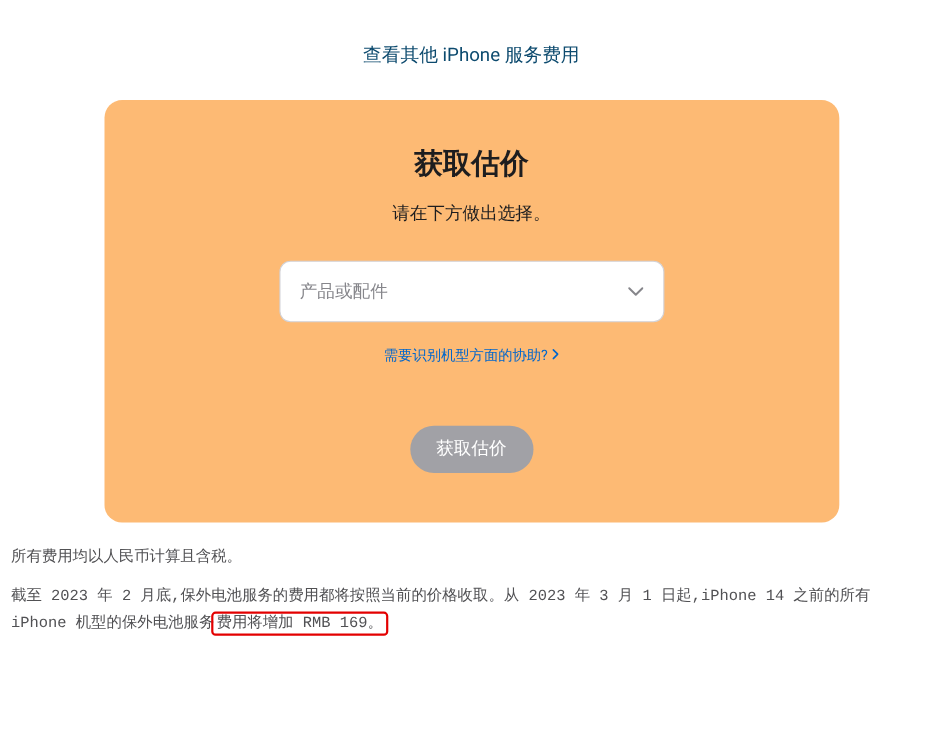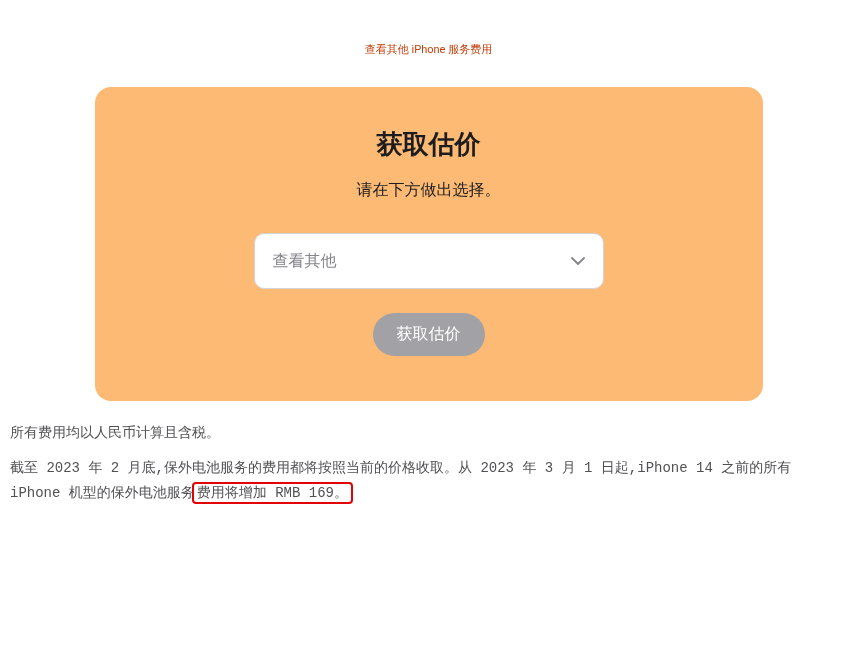--- a/index.html
+++ b/index.html
@@ -13,23 +13,23 @@
       width: 857px;
       height: 663px;
       position: relative;
     }
     .top-link {
       text-align: center;
       padding-top: 38px;
       padding-bottom: 30px;
     }
     .top-link a {
-      color: #c2410c;
+      color: #0c4a6e;
       text-decoration: none;
-      font-size: 11px;
+      font-size: 17px;
     }
     .card {
       background: #fdba74;
       border-radius: 16px;
       width: 668px;
       margin: 0 auto;
       padding: 40px 30px 45px 30px;
       text-align: center;
     }
     .card-title {
@@ -124,30 +124,40 @@
 <div class="top-link">
   <a href="#">查看其他 iPhone 服务费用</a>
 </div>
 
 <div class="card">
   <h2 class="card-title">获取估价</h2>
   <p class="card-subtitle">请在下方做出选择。</p>
 
   <div class="select-wrapper">
     <div class="select-box">
-      <span class="placeholder">查看其他</span>
+      <span class="placeholder">产品或配件</span>
       <span class="chevron">
         <svg viewBox="0 0 14 8" fill="none">
             <path d="M1 1L7 7L13 1" stroke="#86868b" stroke-width="1.8" stroke-linecap="round" stroke-linejoin="round"></path>
           </svg>
       </span>
     </div>
   </div>
 
 
+  <div class="help-link">
+    <a href="#">
+      <span>需要识别机型方面的协助?</span>
+      <span class="chev-right">
+        <svg width="6" height="10" viewBox="0 0 6 10" fill="none">
+            <path d="M1 1L5 5L1 9" stroke="#0066cc" stroke-width="1.5" stroke-linecap="round" stroke-linejoin="round"></path>
+          </svg>
+      </span>
+    </a>
+  </div>
 
   <button class="submit-btn">获取估价</button>
 </div>
 
 <div class="footer-text">
   <p>所有费用均以人民币计算且含税。</p>
   <p>
     <span>截至 2023 年 2 月底,保外电池服务的费用都将按照当前的价格收取。从 2023 年 3 月 1 日起,iPhone 14 之前的所有 iPhone 机型的保外电池服务</span><span class="highlight-box">费用将增加 RMB 169。</span>
   </p>
 </div>

